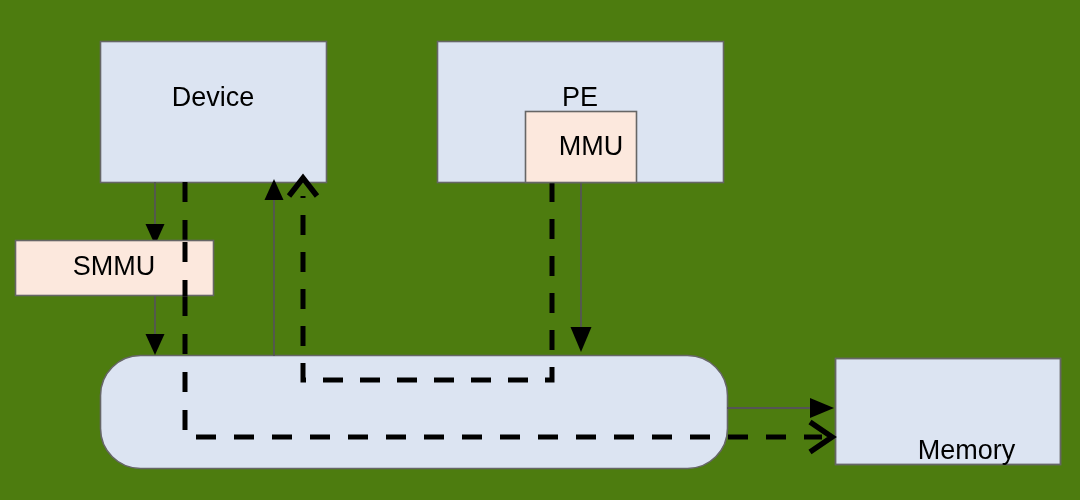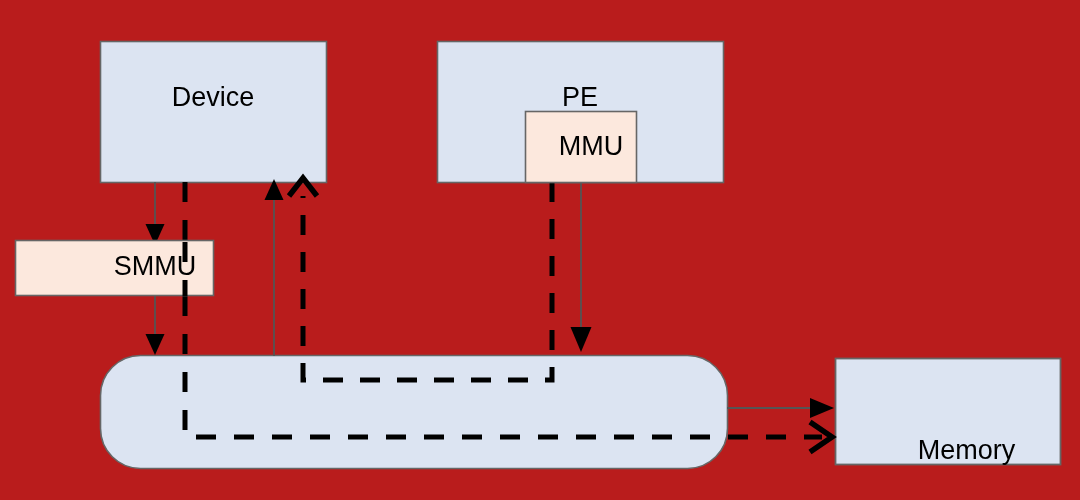--- a/index.html
+++ b/index.html
@@ -11,21 +11,21 @@
   body {
     width: 1080px;
     height: 500px;
     font-family: "Liberation Sans", sans-serif;
     overflow: hidden;
   }
   #diagram-root {
     position: relative;
     width: 1080px;
     height: 500px;
-    background: #b91c1c;
+    background: #4d7c0f;
   }
   #diagram-svg {
     position: absolute;
     top: 0;
     left: 0;
     width: 1080px;
     height: 500px;
   }
   .node-label {
     position: absolute;
@@ -88,21 +88,21 @@
       <path d="M 289 196 L 303 178 L 317 196" fill="none" stroke="#000000" stroke-width="5.5" stroke-linecap="butt"></path>
     </g>
 
   <rect x="15.5" y="240.5" width="198" height="55" fill="#fce8dd" stroke="#666666" stroke-width="1.6"></rect>
       <rect x="525.5" y="111.5" width="111" height="71" fill="#fce8dd" stroke="#666666" stroke-width="1.6"></rect>
       <path d="M 185 241 L 185 296" stroke="#000000" stroke-width="5" stroke-dasharray="20 18" stroke-dashoffset="-1" fill="none"></path>
     </svg>
 
   <div class="node-label" style="left:100px; top:84px; width:226px;">Device</div>
 
-  <div class="node-label" style="left:15px; top:253px; width:198px;padding-left:41px;">SMMU</div>
+  <div class="node-label" style="left:15px; top:253px; width:198px;">SMMU</div>
 
   <div class="node-label" style="left:437px; top:84px; width:286px;">PE</div>
 
   <div class="node-label" style="left:525px; top:133px; width:132px;">MMU</div>
 
   <div class="node-label" style="left:835px; top:397px; width:263px;margin-top:40px;">Memory</div>
 
 </div>
 
 </body></html>

